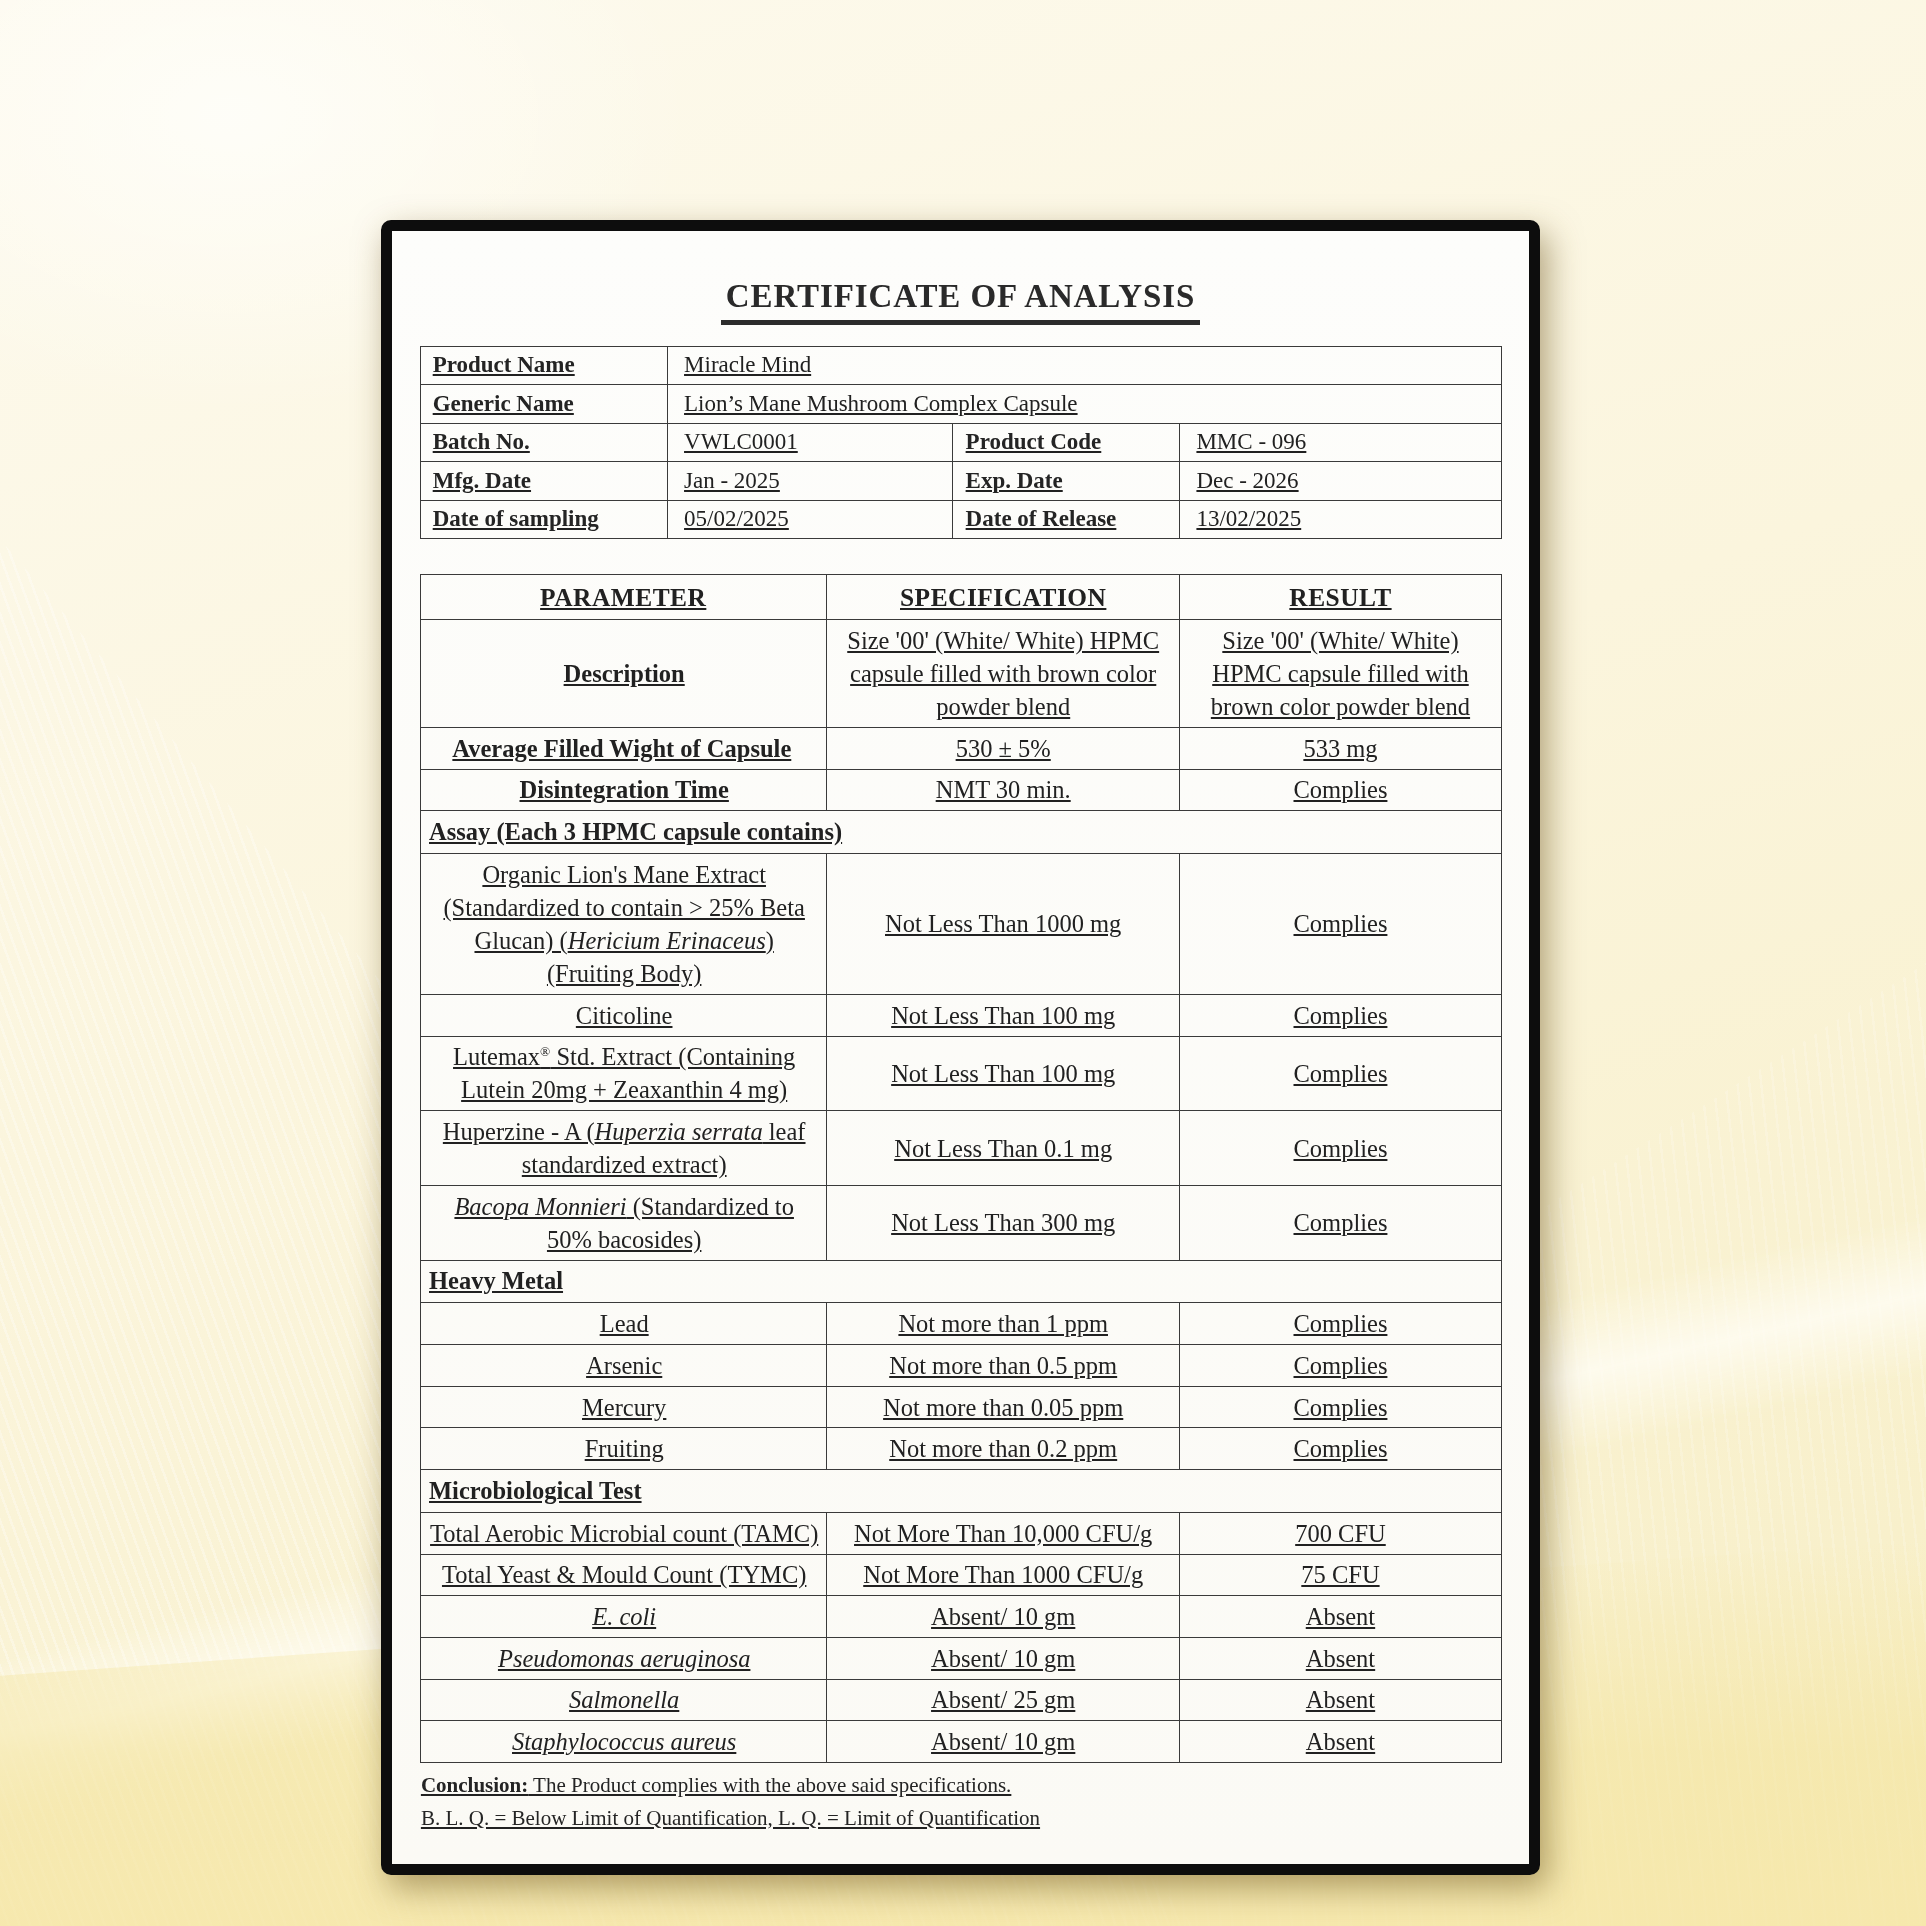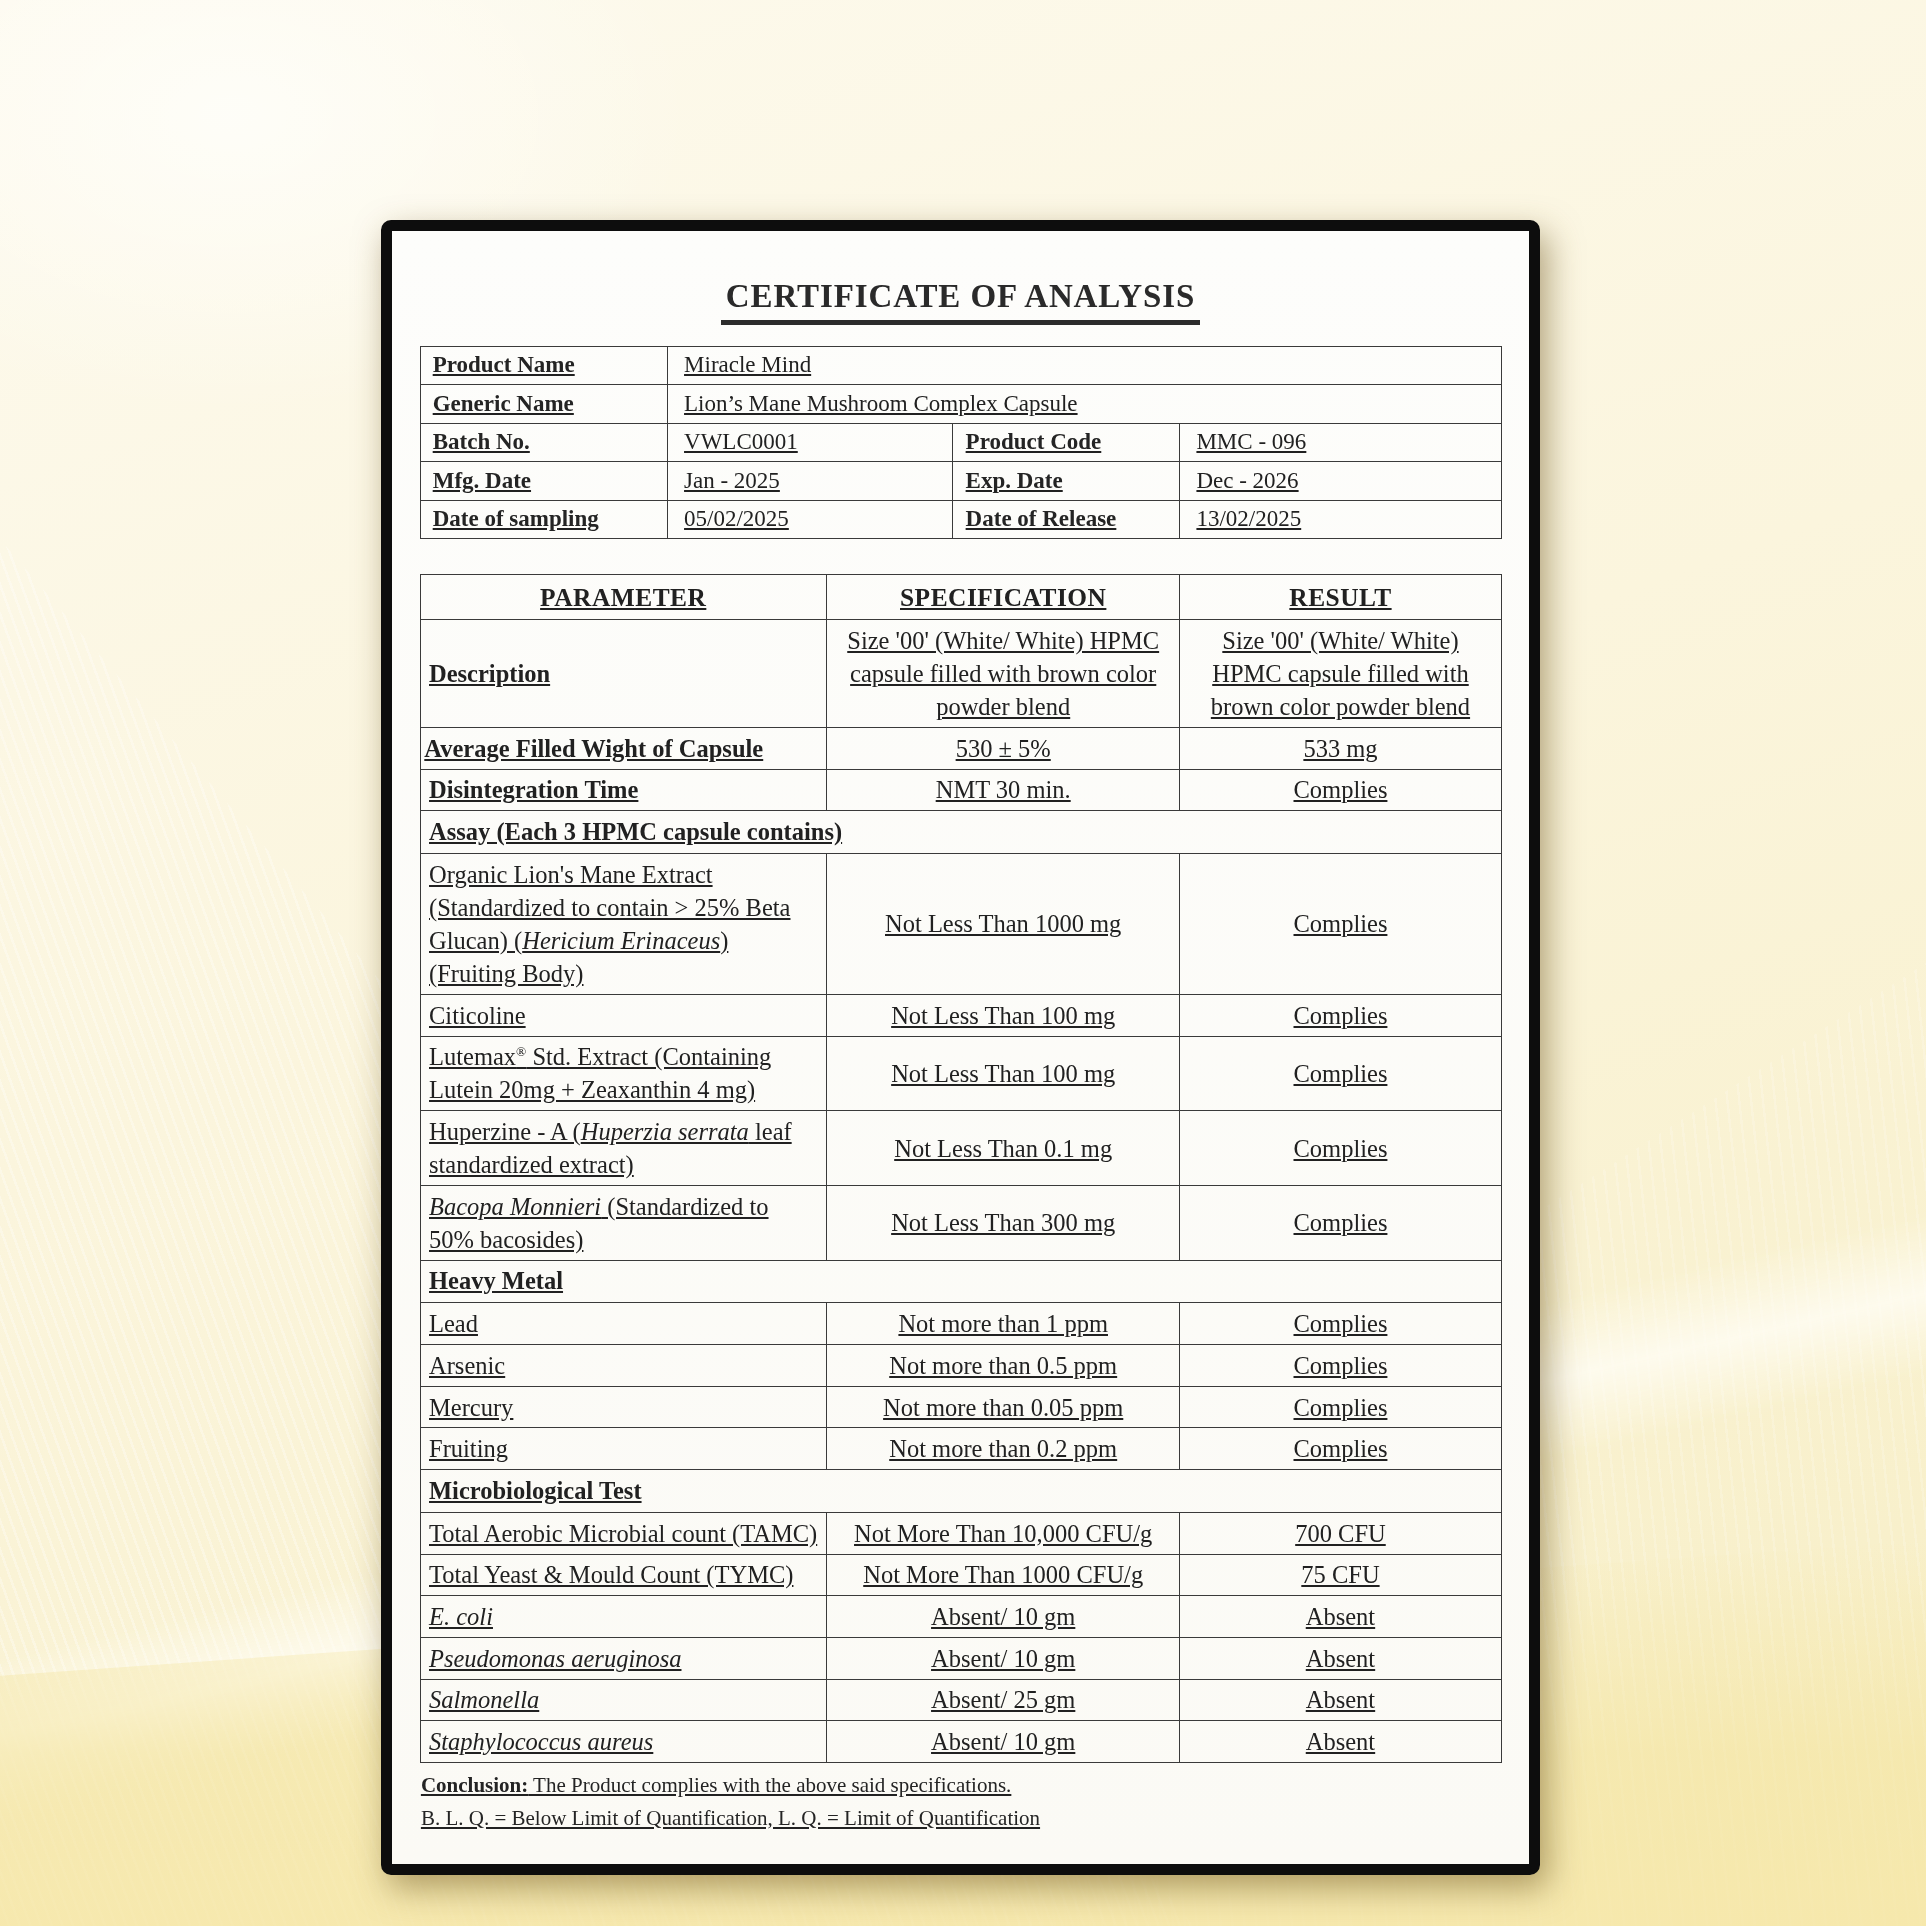--- a/index.html
+++ b/index.html
@@ -78,21 +78,21 @@
     padding: 3.8px 4.7px 3.8px 16px; line-height: 1.3;
   }
 
   
   .spec-table { margin-top: 35px; font-size: 24.5px; }
   .spec-table th.colhead {
     font-size: 25.4px; font-weight: bold; text-align: center;
     padding: 7.5px 3.8px; letter-spacing: 0.5px;
   }
   .spec-table td.param {
-    text-align: left; padding: 3.8px 6.6px 3.8px 8.5px; line-height: 1.35;
+    text-align: center; padding: 3.8px 6.6px 3.8px 8.5px; line-height: 1.35;
   }
   .spec-table td.param.b { font-weight: bold; padding-left: 3.8px; }
   .spec-table td.c { text-align: center; padding: 3.8px 5.6px; line-height: 1.35; }
   .spec-table td.section {
     font-weight: bold; text-align: left; padding: 5.6px 4.7px 5.6px 8.5px; line-height: 1.25;
   }
   .spec-table i { font-style: italic; }
   .spec-table sup { font-size: 0.55em; line-height: 0; }
 
   .footer { margin: 8.5px 1.9px 0 1.9px; font-size: 21px; line-height: 1.35; color: #242424; }

